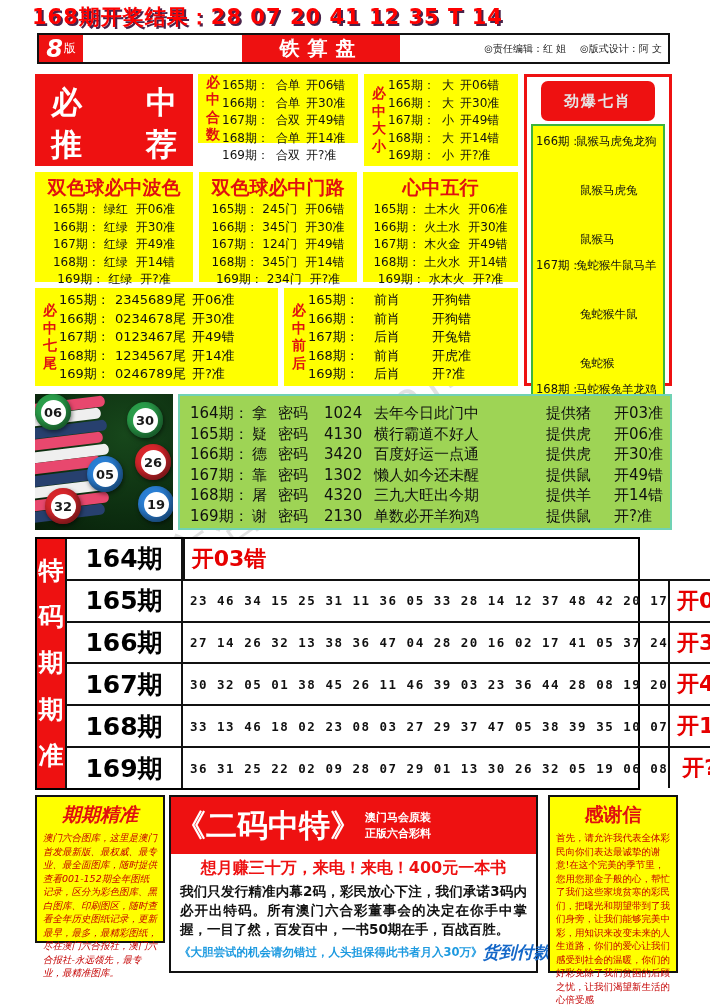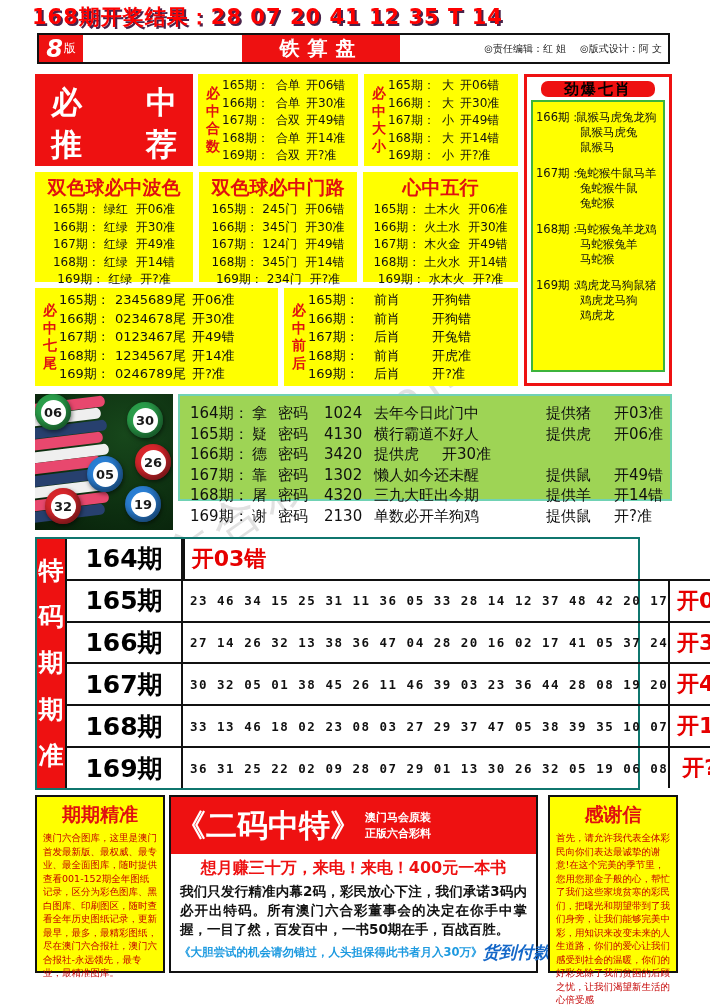--- a/index.html
+++ b/index.html
@@ -56,21 +56,21 @@
     line-height:1.25; word-break:break-all; text-align:center;
     display:flex; align-items:center; padding-left:6px;
   }
   .vrows{ flex:1; padding-top:3px; }
   .vrows .r{
     display:flex; font-size:12px; line-height:17.6px; color:#111; white-space:nowrap;
   }
   .vrows .r .qi{ width:54px; }
   .vrows .r .val{ margin-right:6px; }
 
-  #hesu  { left:198px; top:74px; width:160px; height:92px; }
+  #hesu  { left:198px; top:74px; width:160px; height:69px; }
   #daxiao{ left:364px; top:74px; width:154px; height:92px; }
 
   .tblock{ text-align:center; }
   .tblock .ytitle{ color:#e01010; font-weight:bold; font-size:19px; padding-top:3px; }
   .tblock .r{
     display:flex; justify-content:center; font-size:12px; line-height:17.6px;
     color:#111; white-space:nowrap;
   }
   .tblock .r .qi{ margin-right:4px; }
   .tblock .r .val{ margin-right:8px; }
@@ -84,33 +84,33 @@
   #qiwei .vrows .r .qi{ width:56px; }
   #qianhou .vrows .r .qi{ width:66px; }
   #qianhou .vrows .r .val{ width:52px; }
 
   
   #jinbao{
     left:524px; top:74px; width:148px; height:312px;
     background:#fff; border:3px solid #ee1111;
   }
   #jinbao .pill{
-    margin:4px auto 3px auto; width:114px; height:16px;
-    background:#ee1111; color:#000000; border-radius:7px;
+    margin:4px auto 3px auto; width:114px; height:40px;
+    background:#ee1111; color:#e5e5e5; border-radius:7px;
     font-size:15px; font-weight:bold; letter-spacing:2px;
     display:flex; align-items:center; justify-content:center;
   }
   #jinbao .inner{
     margin:0 4px; height:272px; background:#ffff00;
     border:2px solid #3cb43c; padding:8px 3px 0 3px;
   }
   #jinbao .grp{ margin-bottom:11px; font-size:11.5px; color:#111; line-height:15px; }
   #jinbao .grp .g1{ display:flex; white-space:nowrap; }
   #jinbao .grp .g1 .qi{ width:40px; }
-  #jinbao .grp .gi{ padding-left:44px; }
+  #jinbao .grp .gi{ padding-left:44px;margin-top:34px; }
 
   
   #photo{
     left:35px; top:394px; width:138px; height:136px;
     background:radial-gradient(circle at 65% 30%, #17471b 0%, #0b2a0e 70%, #071d09 100%);
     overflow:hidden;
   }
   .chip{ position:absolute; width:78px; height:11px; border-radius:5px; transform:rotate(-7deg); }
   .chip.c1{ background:#e8486e; } .chip.c2{ background:#efefef; } .chip.c3{ background:#27406e; }
   .ball{
@@ -122,39 +122,39 @@
     width:25px; height:25px; background:#fff; border-radius:50%;
     display:flex; align-items:center; justify-content:center;
     font-size:13px; font-weight:bold; color:#1a1a1a;
   }
   .ball.green{ background:#2a9e4a; } .ball.red{ background:#d8262c; } .ball.blue{ background:#2a7fd4; }
   .ball:nth-of-type(1){ left:22px; top:12px; }
   .ball:nth-of-type(2){ left:92px; top:8px; }
   .ball:nth-of-type(3){ left:100px; top:50px; }
   .ball:nth-of-type(4){ left:52px; top:62px; }
   .ball:nth-of-type(5){ left:10px; top:94px; }
-  .ball:nth-of-type(6){ left:90px; top:92px; }
+  .ball:nth-of-type(6){ left:103px; top:92px; }
 
   #mima{
-    left:178px; top:394px; width:494px; height:107px;
+    left:178px; top:394px; width:494px; height:136px;
     background:#9ed455; border:2px solid #70d2b4;
     padding:7px 6px 0 10px;
   }
   #mima .r{ display:flex; font-size:15px; line-height:20.5px; color:#101010; white-space:nowrap; }
   #mima .r .qi{ width:62px; }
   #mima .r .zi{ width:26px; }
   #mima .r .mi{ width:46px; }
   #mima .r .code{ width:50px; }
   #mima .r .phrase{ width:172px; }
   #mima .r .gong{ width:68px; }
 
   
   #table{
     left:35px; top:537px; width:605px; height:253px;
-    border:2px solid #0f766e; display:flex; background:#fff;
+    border:2px solid #000000; display:flex; background:#fff;
   }
   #table .side{
     width:52px; background:#ee1111; border-right:2px solid #111;
     display:flex; align-items:center; justify-content:center;
   }
   #table .side .sv{
     width:28px; color:#fff; font-weight:bold; font-size:25px;
     line-height:1.85; word-break:break-all; text-align:center;
   }
   #table .trows{ flex:1; display:flex; flex-direction:column; }
@@ -177,21 +177,21 @@
   }
 
   
   .btm-yellow{
     background:#ffff00; border:2px solid #111; text-align:center;
   }
   .btm-yellow .bt{ color:#e01010; font-weight:bold; font-size:19px; padding:5px 0 3px 0; }
   .btm-yellow .bb{
     text-align:left; padding:0 6px; font-size:9.5px; color:#c40000; line-height:13.5px;
   }
-  #jingzhun{ left:35px;  top:795px; width:130px; height:178px; }
+  #jingzhun{ left:35px;  top:795px; width:130px; height:148px;font-style:italic; }
   #thanks  { left:542px; top:795px; width:130px; height:178px;margin-left:6px; }
 
   #ad{
     left:169px; top:795px; width:369px; height:178px;
     background:#fff; border:2px solid #111;
   }
   #ad .head{
     height:57px; background:#ee1111; display:flex; align-items:center; padding:0 4px;
   }
   #ad .head .ttl{ color:#fff; font-size:31px; font-weight:bold; white-space:nowrap; }
@@ -588,20 +588,21 @@
       <span class="phrase">横行霸道不好人</span>
       <span class="gong">提供虎</span>
       <span class="res">开06准</span>
     </div>
 
     <div class="r">
       <span class="qi">166期：</span>
       <span class="zi">德</span>
       <span class="mi">密码</span>
       <span class="code">3420</span>
+      <span class="phrase">百度好运一点通</span>
       <span class="gong">提供虎</span>
       <span class="res">开30准</span>
     </div>
 
     <div class="r">
       <span class="qi">167期：</span>
       <span class="zi">靠</span>
       <span class="mi">密码</span>
       <span class="code">1302</span>
       <span class="phrase">懒人如今还未醒</span>

